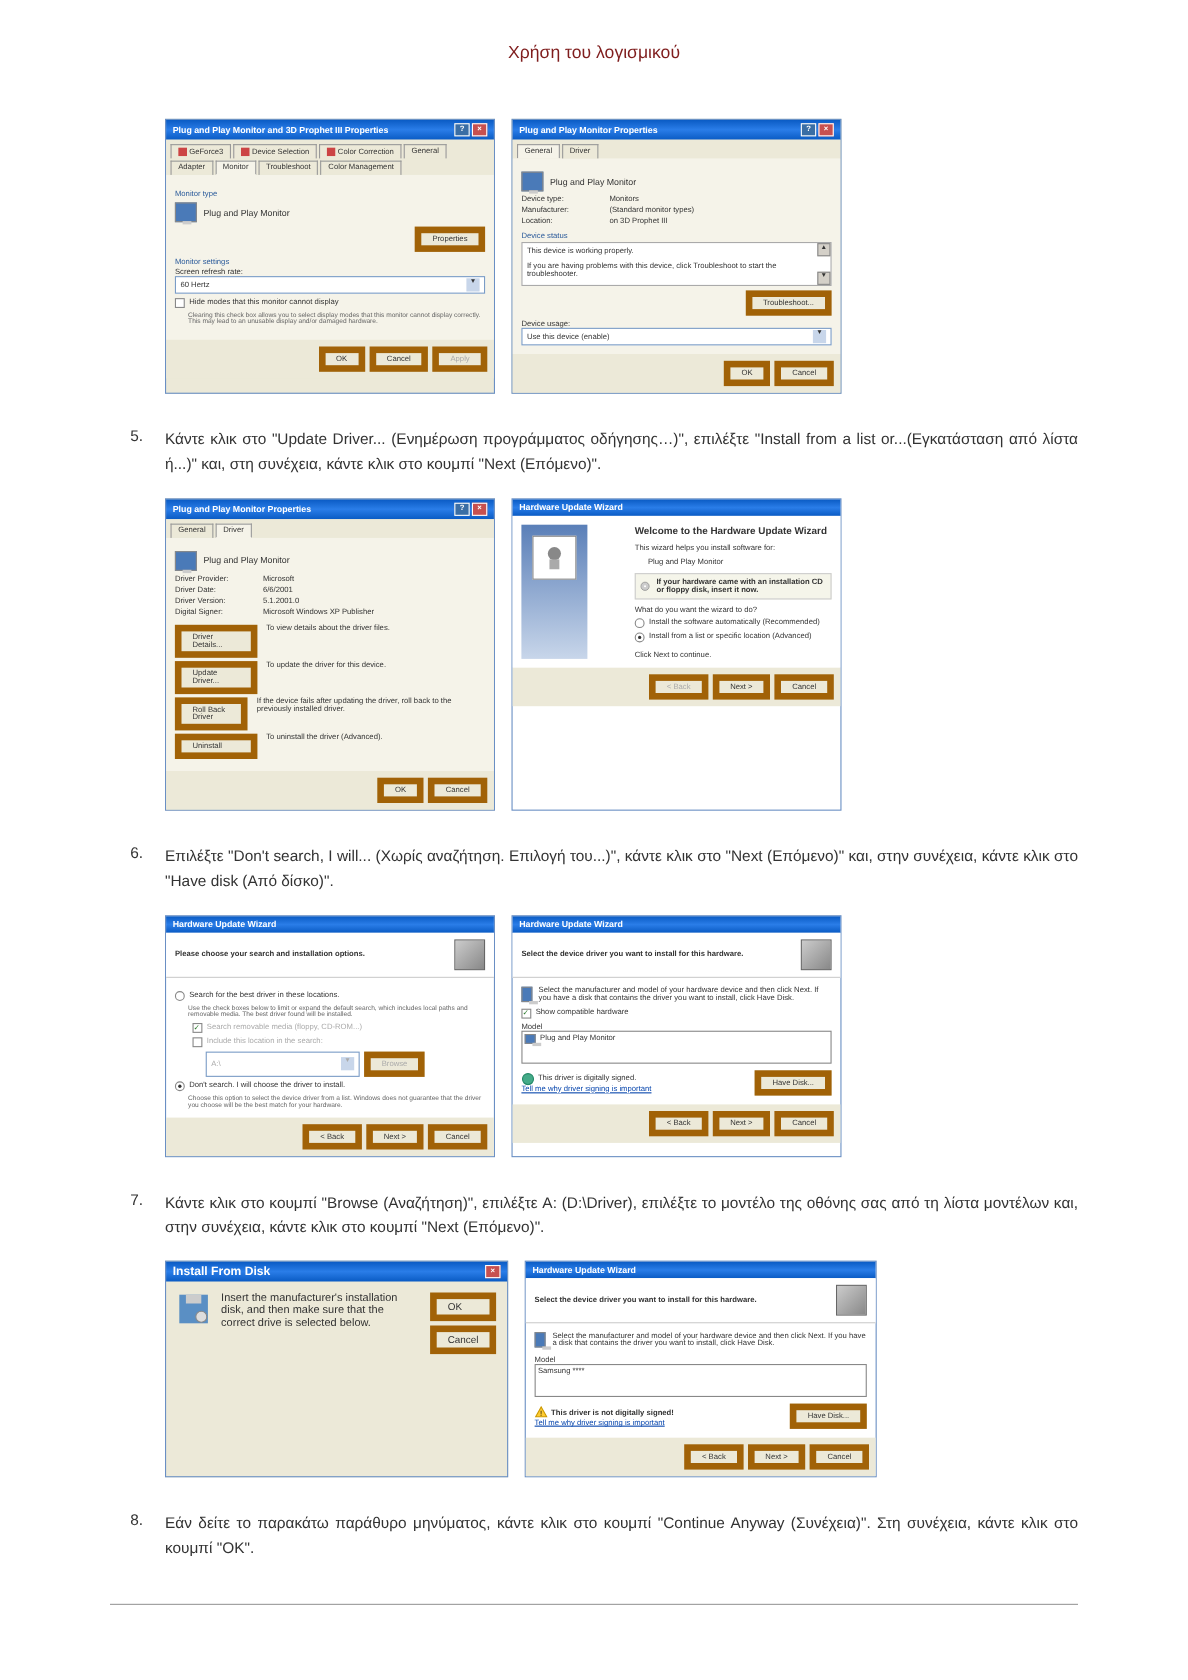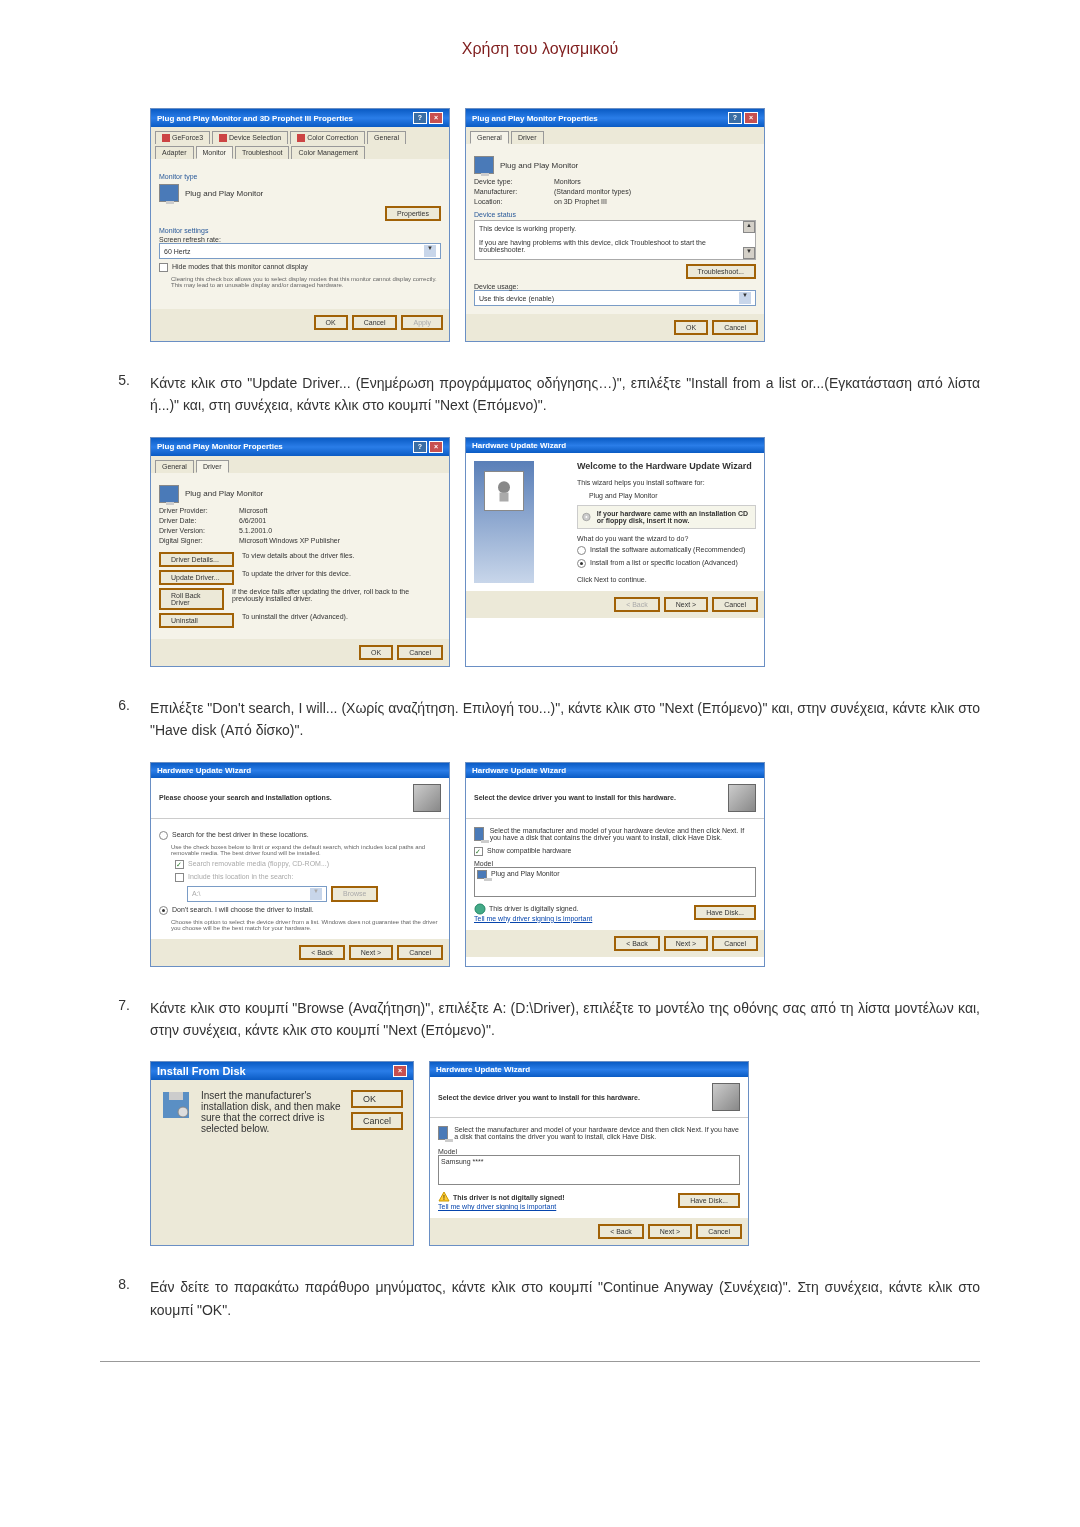--- a/index.html
+++ b/index.html
@@ -160,21 +160,21 @@
     }
     .radio.checked::after {
       content: '';
       position: absolute;
       top: 2px; left: 2px;
       width: 3px; height: 3px;
       background: #333;
       border-radius: 50%;
     }
     .btn {
-      border: 2px solid #a16207;
+      border: 6px solid #a16207;
       background: #ece9d8;
       padding: 2px 10px;
       font-size: 7px;
       display: inline-block;
     }
     .btn.disabled { color: #aaa; }
     .btn-row {
       display: flex;
       justify-content: flex-end;
       gap: 4px;
@@ -582,21 +582,21 @@
   </div>
 </div>
 
 <div class="step">
   <div class="step-num">7.</div>
   <div class="step-text">Κάντε κλικ στο κουμπί "Browse (Αναζήτηση)", επιλέξτε A: (D:\Driver), επιλέξτε το μοντέλο της οθόνης σας από τη λίστα μοντέλων και, στην συνέχεια, κάντε κλικ στο κουμπί "Next (Επόμενο)".</div>
 </div>
 
 <div class="screenshot-pair">
 
-  <div class="dialog" style="width:264px;font-size:10px">
+  <div class="dialog" style="width:312px;font-size:10px">
     <div class="titlebar" style="font-size:11px">
       <span>Install From Disk</span>
       <div class="titlebar-buttons">
         <span class="tb-btn">×</span>
       </div>
     </div>
     <div class="install-disk-body">
       <svg class="disk-icon" viewBox="0 0 30 30">
           <rect x="2" y="2" width="26" height="26" fill="#5a8fc4"></rect>
           <rect x="8" y="2" width="14" height="8" fill="#ccc"></rect>

